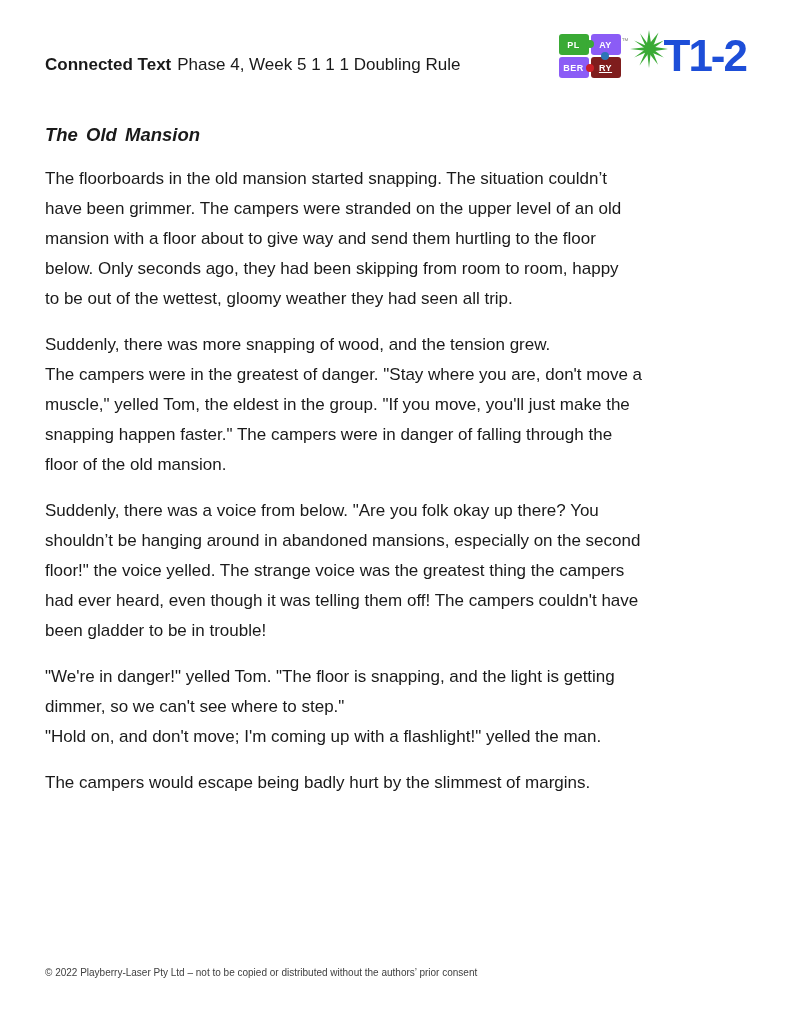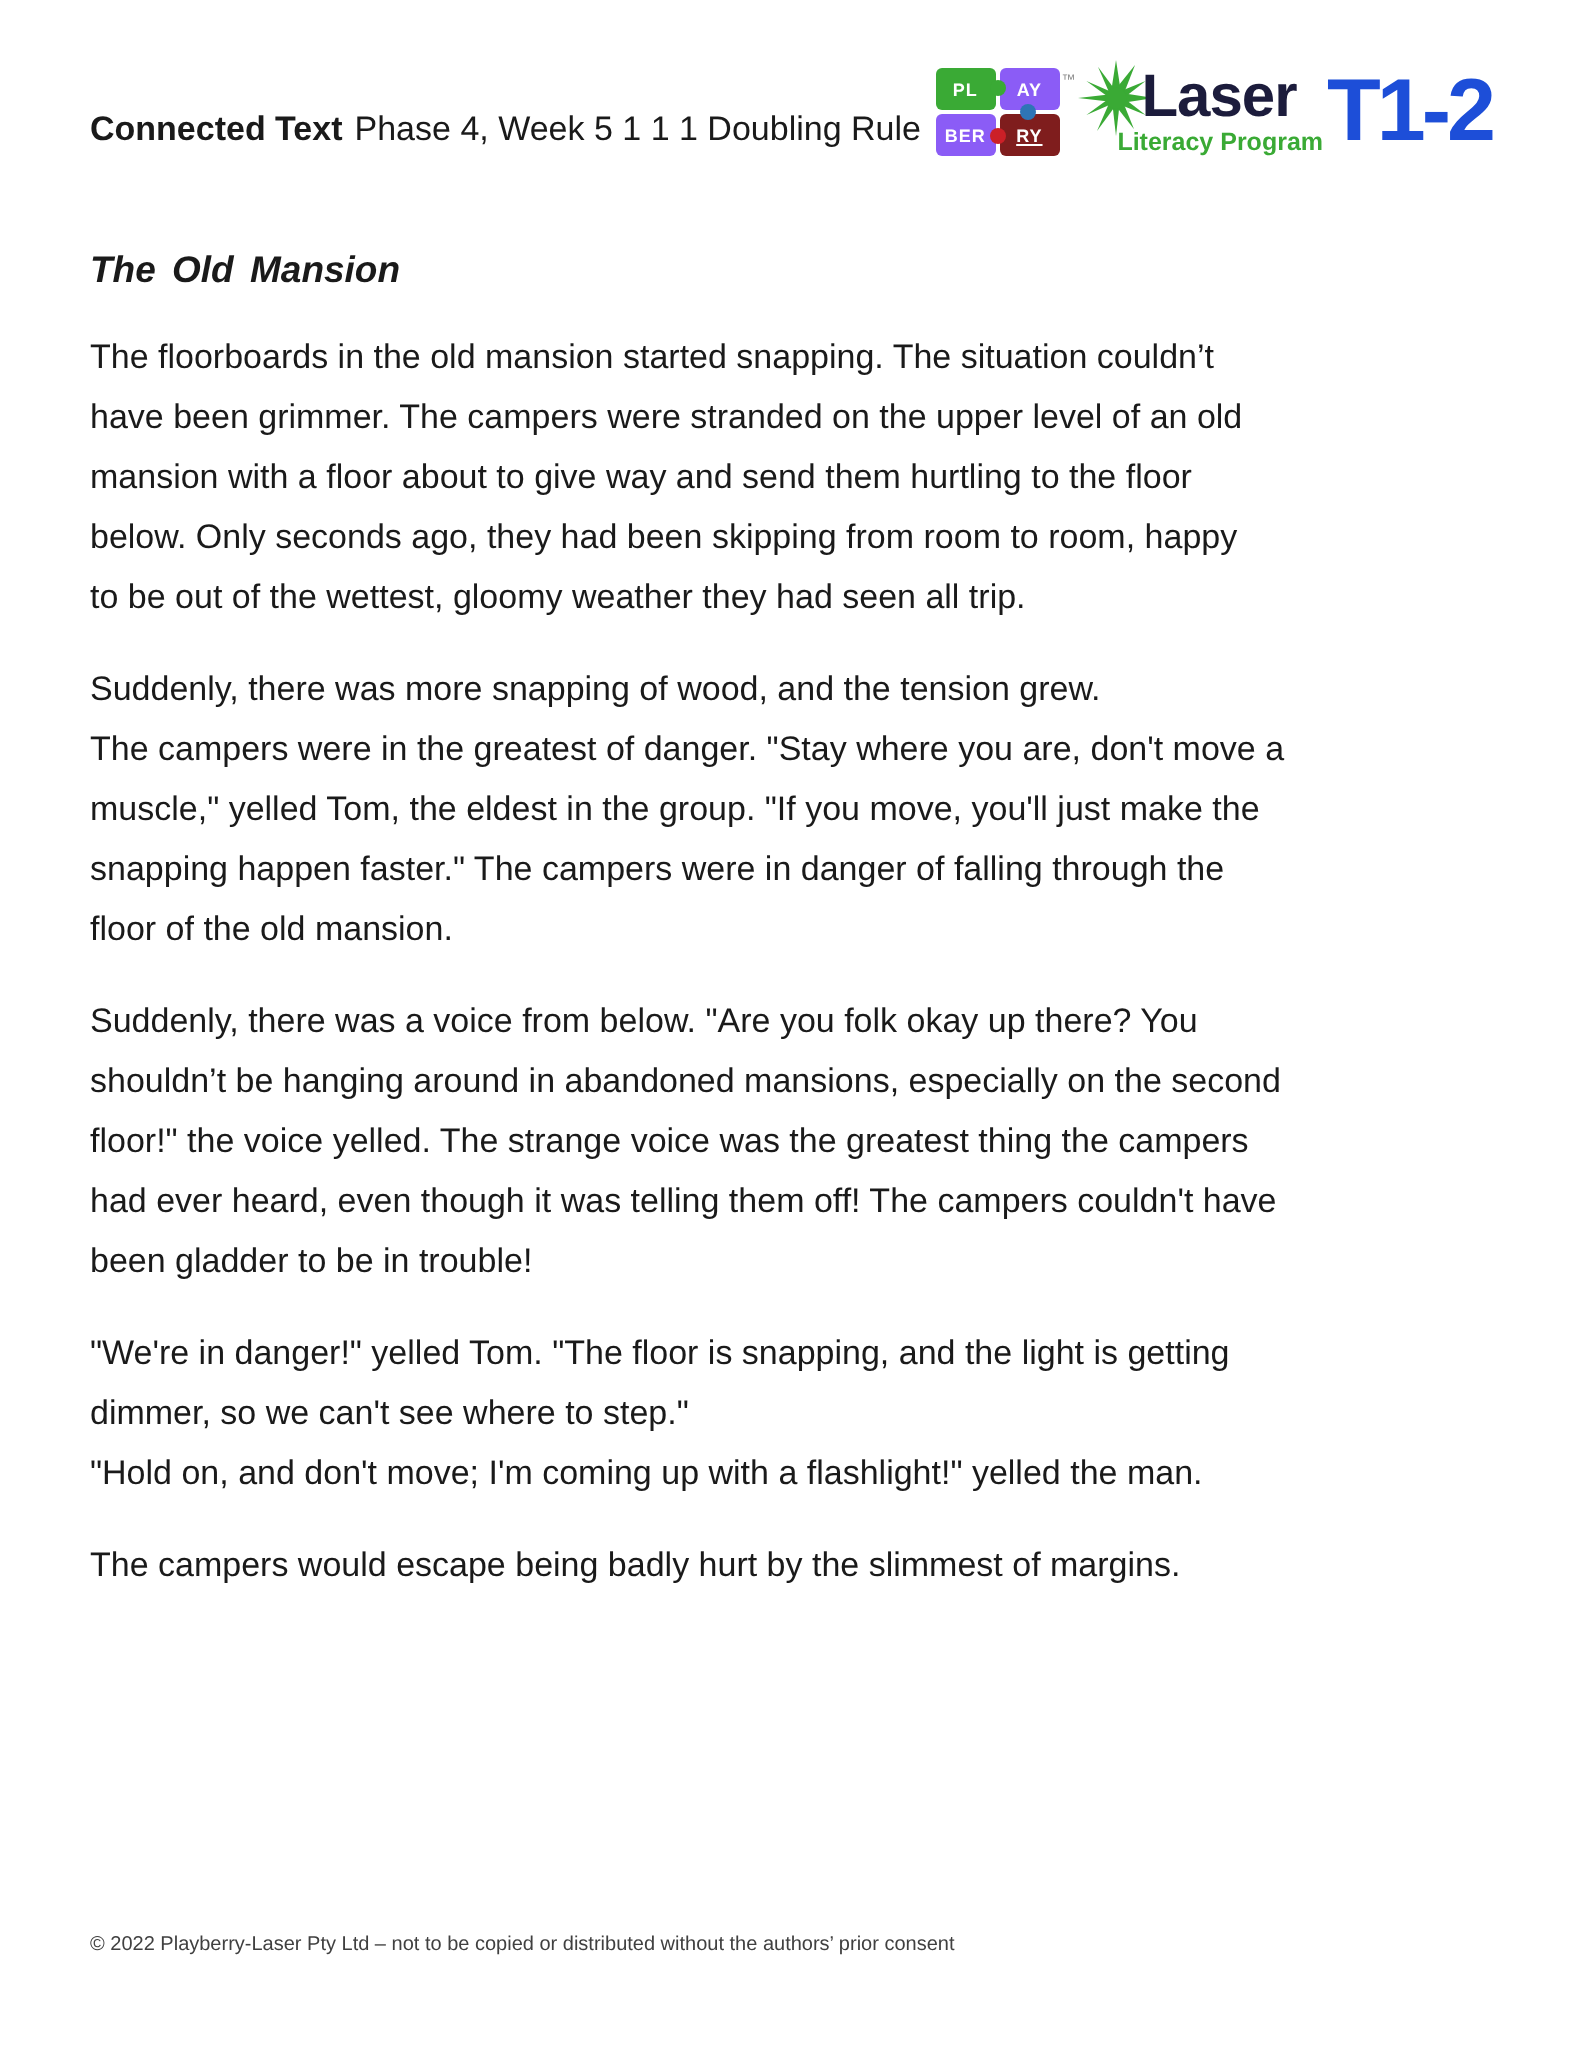--- a/index.html
+++ b/index.html
@@ -152,24 +152,20 @@
           <polygon points="20,0 22.6,17 20,40 17.4,17"></polygon>
           <polygon points="20,0 22.6,17 20,40 17.4,17" transform="rotate(30 20 20)"></polygon>
           <polygon points="20,2 22.2,18 20,38 17.8,18" transform="rotate(60 20 20)"></polygon>
           <polygon points="20,0 22.6,17 20,40 17.4,17" transform="rotate(90 20 20)"></polygon>
           <polygon points="20,2 22.2,18 20,38 17.8,18" transform="rotate(120 20 20)"></polygon>
           <polygon points="20,1 22.4,18 20,39 17.6,18" transform="rotate(150 20 20)"></polygon>
           <circle cx="20" cy="20" r="5.5"></circle>
         </g>
       </svg>
 
-      <div class="brand-col">
-        <span class="brand-name">Laser</span>
-        <span class="brand-sub">Literacy Program</span>
-      </div>
 
       <span class="level">T1-2</span>
     </div>
   </div>
 
   <h1 class="title">The Old Mansion</h1>
 
   <div class="story">
     <p>The floorboards in the old mansion started snapping. The situation couldn’t
 have been grimmer. The campers were stranded on the upper level of an old

